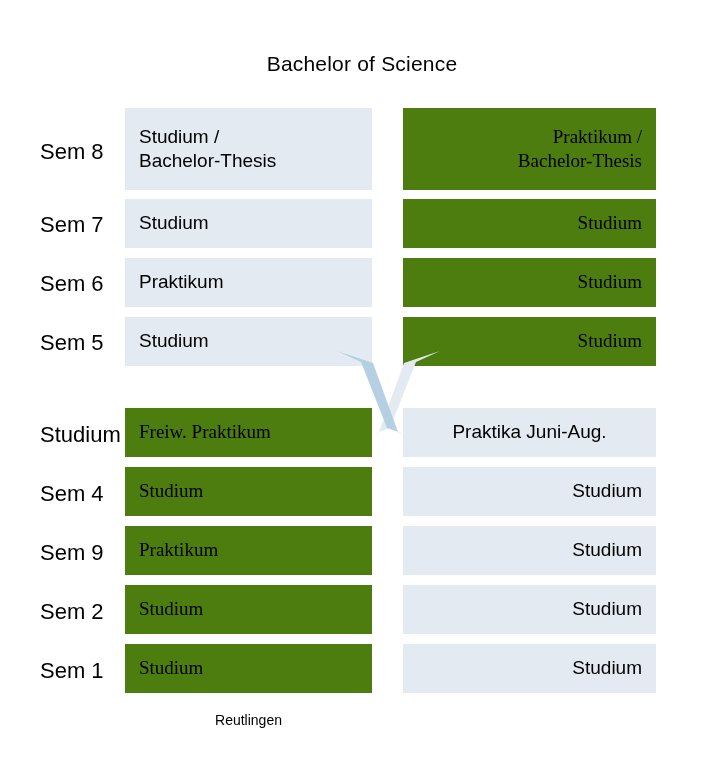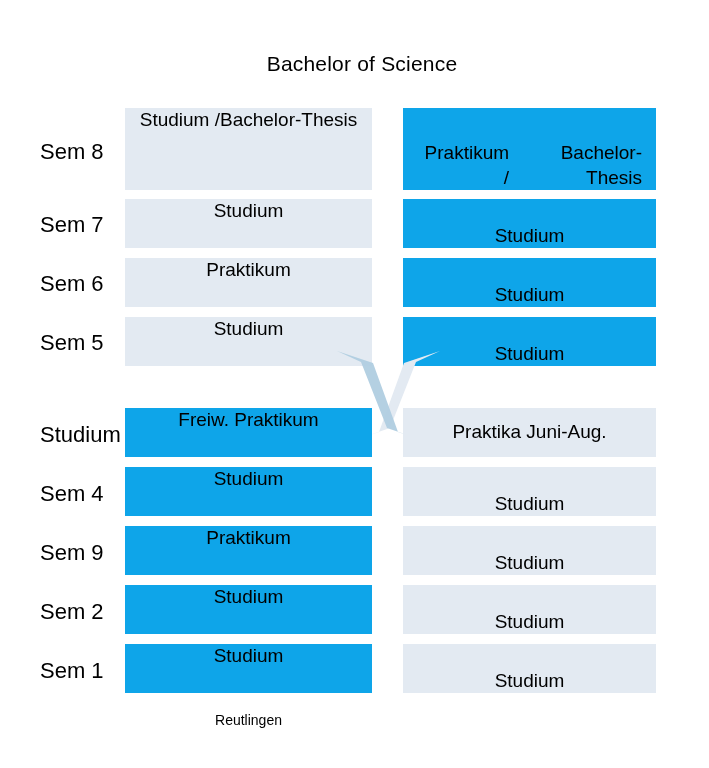--- a/index.html
+++ b/index.html
@@ -27,27 +27,28 @@
     position: absolute;
     left: 40px;
     font-size: 22px;
     white-space: nowrap;
     line-height: 1;
   }
 
   .box {
     position: absolute;
     display: flex;
+    flex-direction: column;
     justify-content: center;
     font-size: 19px;
     line-height: 1.28;
     padding: 0 14px;
   }
   .box.pale  { background: #e3eaf2; }
-  .box.deep  { background: #0ea5e9; }
+  .box.deep  { background: #4d7c0f; font-family: Liberation Serif, serif; }
   .box.left  { left: 125px; width: 247px; text-align: left;  align-items: flex-start; }
   .box.right { left: 403px; width: 253px; text-align: right; align-items: flex-end; }
   .box.center-text { align-items: center; text-align: center; }
 
   .arrows { position: absolute; left: 0; top: 0; width: 709px; height: 768px; pointer-events: none; }
 
   .footer {
     position: absolute;
     top: 712px;
     font-size: 14px;

